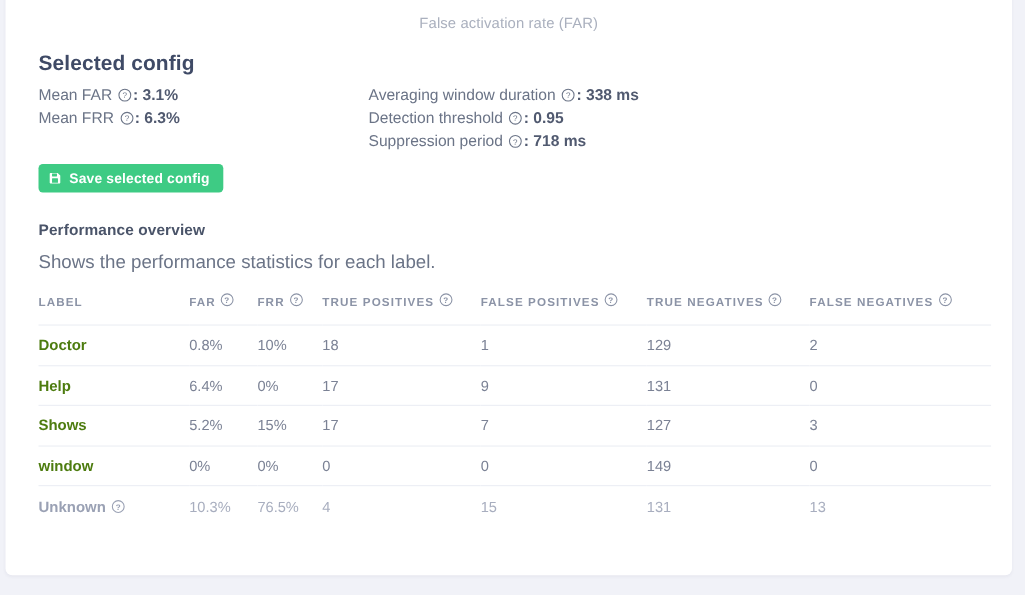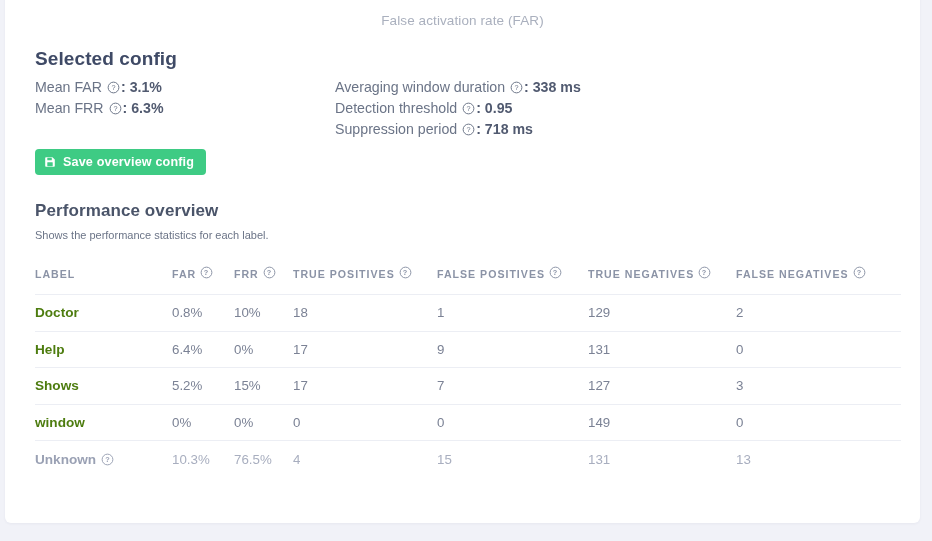--- a/index.html
+++ b/index.html
@@ -112,31 +112,31 @@
     letter-spacing: 0.15px;
     cursor: pointer;
   }
   .save-btn .save-icon { display: flex; width: 12px; height: 12px; }
 
   
   .perf-title {
     position: absolute;
     left: 30px;
     top: 213px;
-    font-size: 17px;
+    font-size: 14px;
     font-weight: bold;
     color: #4a5469;
     letter-spacing: 0.1px;
   }
 
   .perf-sub {
     position: absolute;
     left: 30px;
     top: 241px;
-    font-size: 11px;
+    font-size: 17px;
     color: #6b7487;
   }
 
   
   .perf-table {
     position: absolute;
     left: 30px;
     top: 278px;
     width: 866px;
     border-collapse: collapse;
@@ -225,21 +225,21 @@
       </div>
 
     <button class="save-btn">
       <span class="save-icon">
         <svg viewBox="0 0 16 16" width="12" height="12" fill="#ffffff" aria-hidden="true">
           <path d="M2 1.6h9.2L14.4 4.8V13.4c0 .55-.45 1-1 1H2.6c-.55 0-1-.45-1-1V2.6c0-.55.45-1 1-1z"></path>
           <rect x="4.4" y="2.2" width="6" height="3.6" rx="0.4" fill="#3ecb84"></rect>
           <rect x="4.4" y="8.2" width="7.2" height="5.4" rx="0.5" fill="#3ecb84"></rect>
         </svg>
       </span>
-      <span>Save overview config</span>
+      <span>Save selected config</span>
     </button>
 
     <div class="perf-title">Performance overview</div>
     <div class="perf-sub">Shows the performance statistics for each label.</div>
 
     <table class="perf-table">
       <colgroup>
         <col class="c-label">
           <col class="c-far">
           <col class="c-frr">

